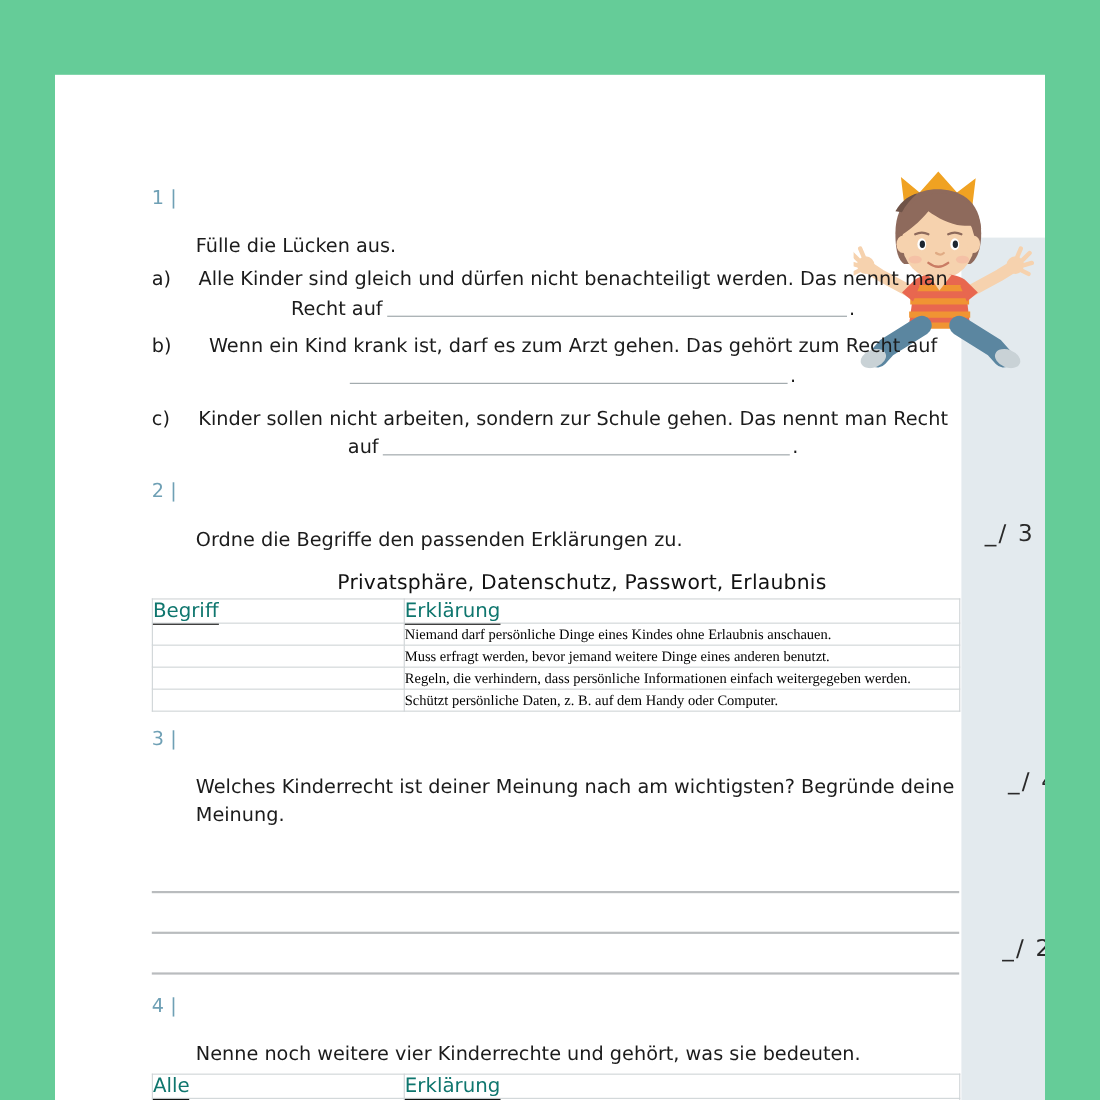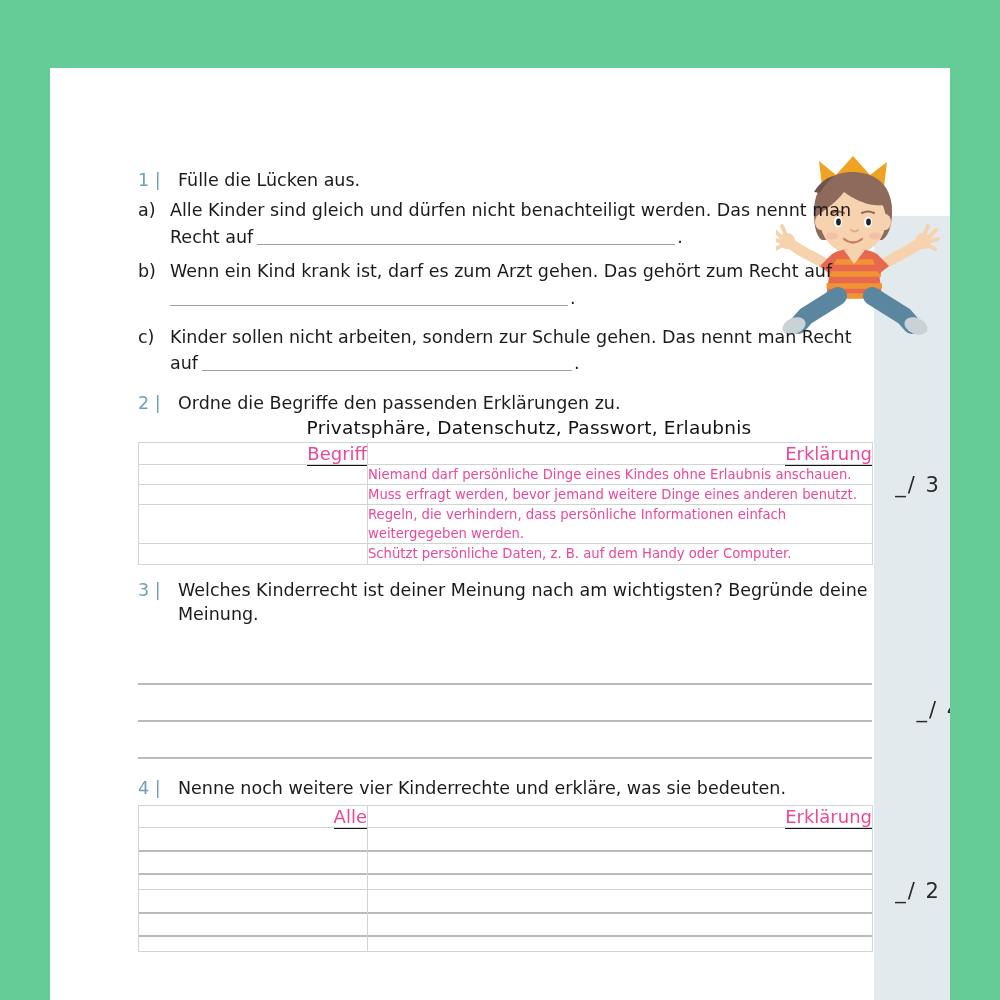--- a/index.html
+++ b/index.html
@@ -84,87 +84,88 @@
     color: #1b1b1b;
     line-height: 1.38;
     margin-top: 4px;
   }
   .task .num {
     color: #6fa0b5;
     flex: 0 0 40px;
     font-size: 17.5px;
     white-space: nowrap;
   }
-  .task .body { flex: 1 1 auto; }
+  .task .body { flex: 1 1 auto; margin-top: 44px; }
 
   
   .sub {
     display: flex;
     align-items: flex-start;
     font-size: 17.5px;
     color: #1b1b1b;
     line-height: 1.52;
     margin-top: 3px;
   }
   .sub .lbl {
     flex: 0 0 32px;
     white-space: nowrap;
   }
-  .sub .txt { flex: 1 1 auto; }
+  .sub .txt { flex: 1 1 auto; text-align: center; }
 
   .blank {
     display: inline-block;
     border-bottom: 1.4px solid #9aa2a6;
     vertical-align: baseline;
     height: 0.95em;
     margin: 0 2px -2px 4px;
   }
   .blank.w-long  { width: 418px; }
   .blank.w-mid   { width: 398px; }
   .blank.w-short { width: 370px; }
 
   .wordbank {
     text-align: center;
     font-size: 18.5px;
     color: #121212;
-    margin: 2px 0 4px 48px;
+    margin: 16px 0 4px 48px;
     letter-spacing: 0.2px;
   }
 
   
   table.sheet {
     border-collapse: collapse;
     width: 734px;
     table-layout: fixed;
   }
   table.sheet td, table.sheet th {
     border: 1px solid #cfd4d6;
     padding: 0;
     vertical-align: top;
   }
   .col-left  { width: 229px; }
   .col-right { width: 505px; margin-top: 20px; }
 
   .th-cell {
-    text-align: right;
+    text-align: left;
     font-weight: 400;
     font-size: 18px;
-    color: #ec4899;
+    color: #0f766e;
     padding: 5px 0 7px 0;
   }
   .th-cell span {
     border-bottom: 1.6px solid #121212;
     padding-bottom: 1px;
   }
 
   .exp-cell {
     font-size: 13.2px;
-    color: #ec4899;
+    color: #000000;
     line-height: 1.45;
     padding: 6px 10px 7px 10px;
+    font-family: Liberation Serif, serif;
   }
   .empty-cell { height: 100%; }
 
   
   .lined-cell {
     padding: 16px 12px 10px 12px;
     height: 62px;
   }
   .lined-cell .rule {
     border-bottom: 2px solid #b9bcbe;
@@ -180,21 +181,21 @@
   }
 </style>
 </head>
 <body>
 
 <div id="page">
 
   <div id="score-panel">
     <div class="score-mark" style="top:257px;">_/  3</div>
     <div class="score-mark" style="top:482px;text-align:right;">_/  4</div>
-    <div class="score-mark" style="top:663px;">_/  2</div>
+    <div class="score-mark" style="top:634px;margin-left:16px;">_/  2</div>
   </div>
 
   <svg id="boy" viewBox="0 0 165 185" xmlns="http://www.w3.org/2000/svg">
 
     <path d="M47 44 L43 11 L60 25 L77 6 L94 25 L111 12 L107 45 Z" fill="#f0a222"></path>
 
     <path d="M38 62 C38 30 60 22 76 22 C94 22 116 30 116 62 C116 80 110 88 106 90 L46 90 C41 87 38 79 38 62 Z" fill="#8e6a5c"></path>
 
     <ellipse cx="77" cy="70" rx="33" ry="34" fill="#f6d2ae"></ellipse>
 
@@ -318,21 +319,21 @@
     </div>
 
     <div class="writelines">
       <div class="rule"></div>
       <div class="rule"></div>
       <div class="rule"></div>
     </div>
 
     <div class="task" style="margin-top:17px;">
       <span class="num">4 |</span>
-      <span class="body">Nenne noch weitere vier Kinderrechte und erkläre, was sie bedeuten.</span>
+      <span class="body">Nenne noch weitere vier Kinderrechte und gehört, was sie bedeuten.</span>
     </div>
 
     <table class="sheet" style="margin-top:5px;">
       <tbody>
           <tr>
         <th class="col-left th-cell">
           <span>Alle</span>
         </th>
         <th class="col-right th-cell">
           <span>Erklärung</span>

